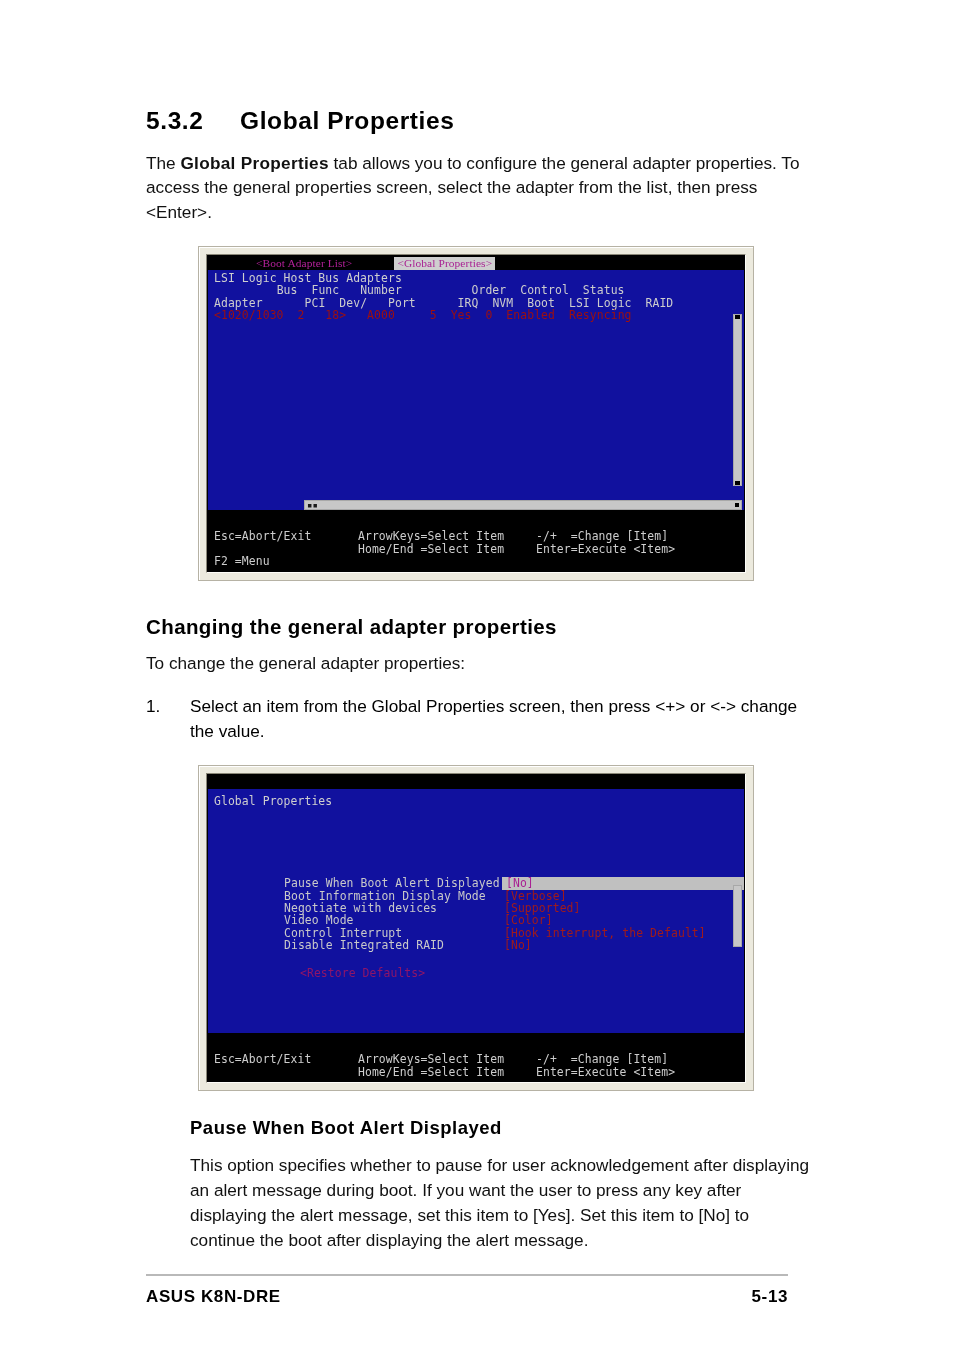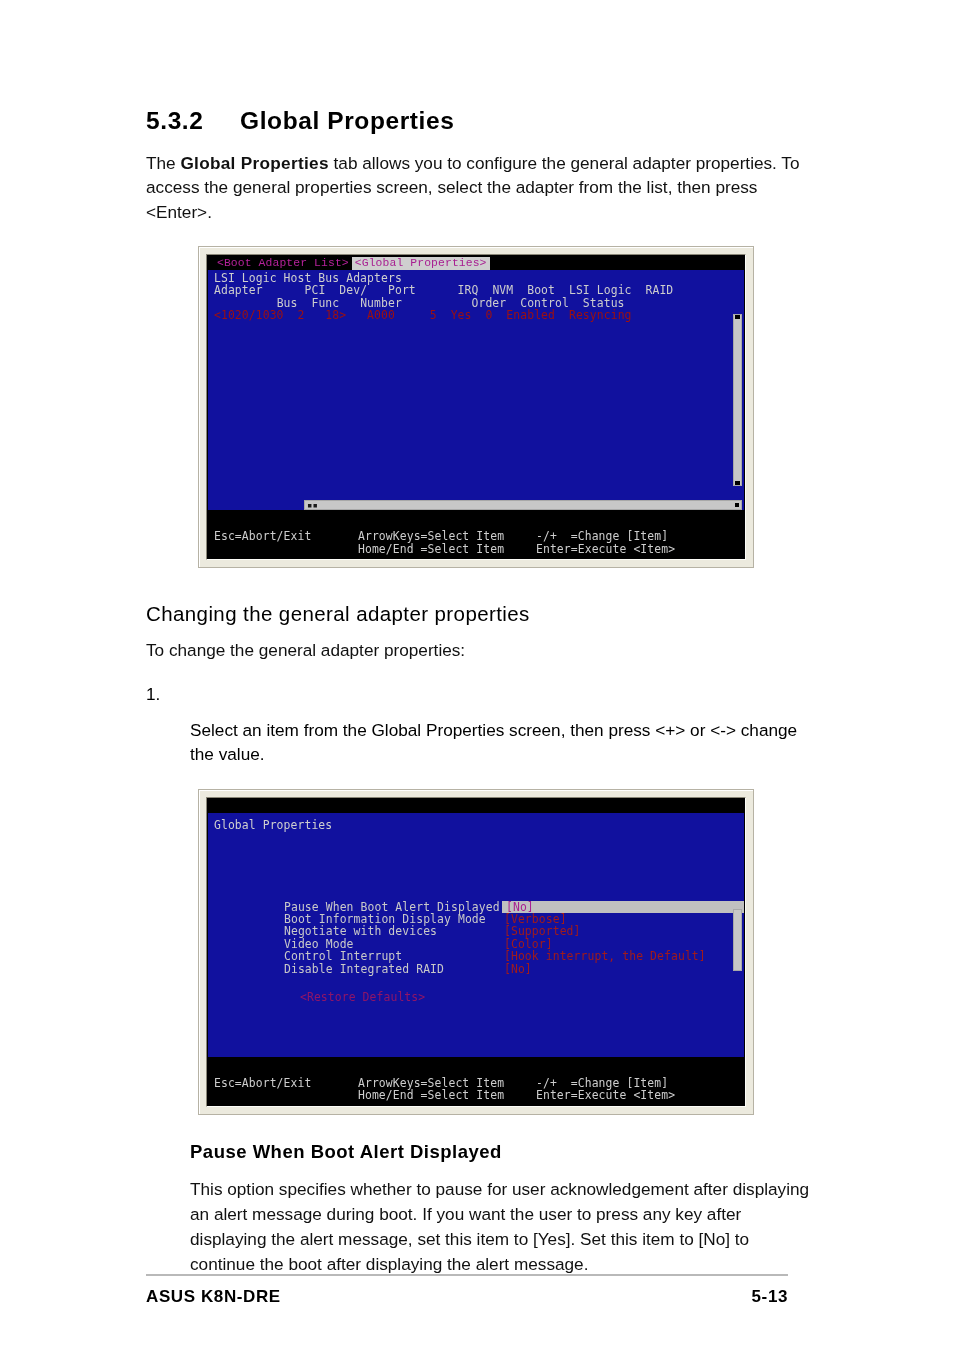--- a/index.html
+++ b/index.html
@@ -47,33 +47,33 @@
   p.body {
     font-size: 17.2px;
     line-height: 1.42;
     margin: 0 0 6px 0;
     color: #111;
   }
   p.body b, span.b { font-weight: bold; letter-spacing: 0.3px; }
 
   h3.subhead {
     font-size: 20.5px;
-    font-weight: normal;
+    font-weight: bold;
     letter-spacing: 0.4px;
     margin: 34px 0 12px 0;
   }
 
   .step {
     display: flex;
     margin-top: 19px;
     font-size: 17.2px;
     line-height: 1.42;
   }
   .step .marker { width: 44px; flex: 0 0 44px; }
-  .step .text { flex: 1; margin-top: 36px; }
+  .step .text { flex: 1; }
 
   h4.optname {
     font-size: 18.5px;
     font-weight: bold;
     letter-spacing: 0.5px;
     margin: 0 0 14px 0;
   }
   .indented { margin-left: 44px; }
   .indented p.body { font-size: 17.2px; line-height: 1.45; }
 
@@ -106,25 +106,26 @@
 
   
   .tabbar {
     height: 14px;
     background: #000;
     display: flex;
     align-items: center;
     padding-left: 6px;
   }
   .tab {
-    font-family: Liberation Mono, monospace;
+    font-family: Liberation Serif, serif;
     font-size: 11.4px;
     line-height: 13px;
     padding: 0 3px;
     white-space: pre;
+    margin-left: 39px;
   }
   .tab.inactive { color: #b5219b; background: transparent; }
   .tab.active { color: #a81f92; background: #cfcfcf; }
 
   
   .blue {
     background: #11119e;
     position: relative;
   }
   .blue.s1 { height: 240px; padding: 2px 0 0 6px; }
@@ -258,23 +259,23 @@
         <div class="bios-screen">
 
           <div class="tabbar">
             <span class="tab inactive">&lt;Boot Adapter List&gt;</span>
             <span class="tab active">&lt;Global Properties&gt;</span>
           </div>
 
           <div class="blue s1">
             <div class="row title-line">LSI Logic Host Bus Adapters</div>
 
+            <div class="row t-head"><span>         </span><span>Bus</span><span>  </span><span>Func</span><span>   </span><span>Number</span><span>          </span><span>Order</span><span>  </span><span>Control</span><span>  </span><span>Status</span></div>
+
             <div class="row t-head"><span>Adapter</span><span>      </span><span>PCI</span><span>  </span><span>Dev/</span><span>   </span><span>Port</span><span>      </span><span>IRQ</span><span>  </span><span>NVM</span><span>  </span><span>Boot</span><span>  </span><span>LSI Logic</span><span>  </span><span>RAID</span></div>
-
-            <div class="row t-head"><span>         </span><span>Bus</span><span>  </span><span>Func</span><span>   </span><span>Number</span><span>          </span><span>Order</span><span>  </span><span>Control</span><span>  </span><span>Status</span></div>
 
             <div class="row t-data"><span>&lt;1020/1030</span><span>  </span><span>2</span><span>   </span><span>18&gt;</span><span>   </span><span>A000</span><span>     </span><span>5</span><span>  </span><span>Yes</span><span>  </span><span>0</span><span>  </span><span>Enabled</span><span>  </span><span>Resyncing</span></div>
 
             <div class="vscroll" style="top:44px; bottom:24px;">
               <div class="mark top"></div>
               <div class="mark bot"></div>
             </div>
 
             <div class="hscroll" style="left:96px; right:2px; bottom:0px;">
               <span>▪▪</span>
@@ -285,20 +286,25 @@
           <div class="keybar">
             <div class="keyline">
               <span class="k1">Esc=Abort/Exit</span>
               <span class="k2">ArrowKeys=Select Item</span>
               <span class="k3">-/+  =Change [Item]</span>
             </div>
             <div class="keyline">
               <span class="k1"></span>
               <span class="k2">Home/End =Select Item</span>
               <span class="k3">Enter=Execute &lt;Item&gt;</span>
+            </div>
+            <div class="keyline">
+              <span class="k1">F2 =Menu</span>
+              <span class="k2"></span>
+              <span class="k3"></span>
             </div>
           </div>
 
         </div>
       </div>
     </div>
 
     <h3 class="subhead">Changing the general adapter properties</h3>
     <p class="body">To change the general adapter properties:</p>
 

